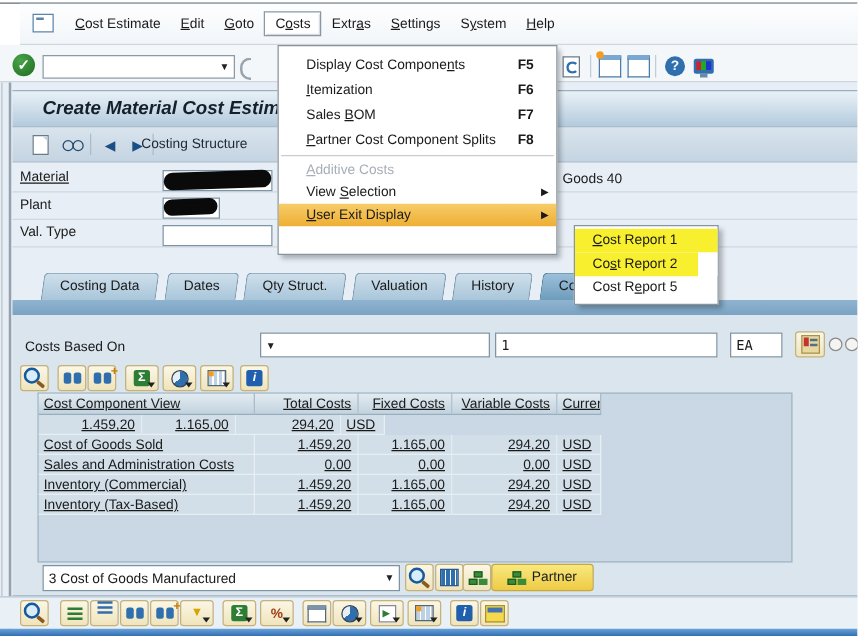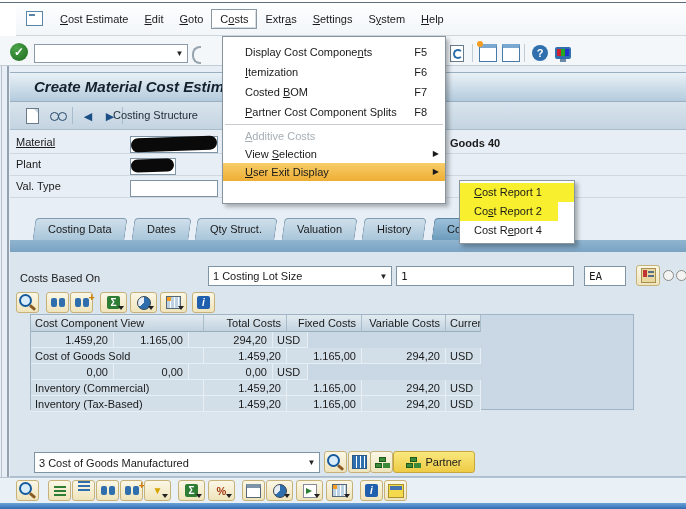--- a/index.html
+++ b/index.html
@@ -61,21 +61,21 @@
   .gglasses::before,.gglasses::after{content:"";position:absolute;top:0;width:7px;height:7px;border:1.5px solid #23476b;border-radius:50%;}
   .gglasses::before{left:0;}.gglasses::after{right:0;}
 
   
   .formrow{position:absolute;left:10px;width:676px;height:22px;border-bottom:1px solid #cdd8e1;box-sizing:border-box;}
   .flabel{position:absolute;left:6px;top:4px;}
   .field{position:absolute;background:#fff;border:1px solid #7e93a3;box-sizing:border-box;
          font-family:"DejaVu Sans Mono",monospace;font-size:11px;display:flex;align-items:center;padding-left:4px;}
   .scribble{position:absolute;background:#0a0a0a;border-radius:7px;transform:rotate(-2deg);}
   .scribble::after{content:"";position:absolute;left:8%;top:3px;width:85%;height:4px;background:#0a0a0a;transform:rotate(4deg);border-radius:3px;}
-  .desc{position:absolute;top:4px;white-space:nowrap;font-weight:bold;}
+  .desc{position:absolute;top:4px;white-space:nowrap;}
 
   
   .tabstrip{position:absolute;left:10px;top:150px;width:676px;height:24px;display:flex;align-items:flex-end;padding-left:24px;box-sizing:border-box;}
   .tab{height:21px;line-height:20px;padding:0 13px;margin-right:7px;border:1px solid #7e9cb2;border-bottom:none;
        border-radius:4px 4px 0 0;background:linear-gradient(#cfdfeb,#a9c6da);white-space:nowrap;transform:skewX(-8deg);}
   .tab span{display:inline-block;transform:skewX(8deg);}
   .tab.active{background:linear-gradient(#9cc0da,#6d9cbc);border-color:#5d85a2;}
   .tabband{position:absolute;left:10px;top:174px;width:676px;height:12px;background:linear-gradient(#8fb4d0,#7aa2c2);}
   .tabpanel{position:absolute;left:10px;top:186px;width:676px;height:225px;background:#dbe5ee;border-bottom:1px solid #aabed0;box-sizing:border-box;}
 
@@ -109,21 +109,21 @@
   .ggrid::after{content:"";position:absolute;left:0;top:0;width:4px;height:4px;background:#f59d20;}
   .gmoney{width:14px;height:12px;background:#f5d94c;border:1px solid #a8922e;position:relative;}
   .gmoney::after{content:"";position:absolute;top:1px;left:1px;right:1px;height:4px;background:#4472b0;}
   .gpie{width:12px;height:12px;border-radius:50%;border:1px solid #334455;background:conic-gradient(#2f6fae 0 65%,#e8eef5 65% 100%);}
   .ghier{width:14px;height:11px;position:relative;}
   .ghier::before{content:"";position:absolute;left:4px;top:0;width:5px;height:3px;background:#3a8a3a;border:1px solid #1d5c1d;}
   .ghier::after{content:"";position:absolute;left:0;bottom:0;width:5px;height:3px;background:#3a8a3a;border:1px solid #1d5c1d;box-shadow:8px 0 0 #3a8a3a;}
   .gcols{width:13px;height:12px;background:repeating-linear-gradient(90deg,#2f6fae 0 3px,#fff 3px 4px);border:1px solid #2a5a8a;}
 
   
-  .tcontainer{position:absolute;left:30px;top:314px;width:604px;height:96px;background:#c9d8e4;border:1px solid #9fb4c4;box-sizing:border-box;}
+  .tcontainer{position:absolute;left:30px;top:314px;width:604px;height:136px;background:#c9d8e4;border:1px solid #9fb4c4;box-sizing:border-box;text-decoration:underline;}
   .trow{display:flex;height:16px;line-height:16px;}
   .trow.head{height:17px;line-height:17px;}
   .tcell{box-sizing:border-box;border-right:1px solid #e8eff4;border-bottom:1px solid #e8eff4;background:#d2dfe9;
          white-space:nowrap;overflow:hidden;padding-left:4px;}
   .head .tcell{background:linear-gradient(#e2ebf1,#c2d3df);border-right:1px solid #a8bcc9;border-bottom:1px solid #98aebd;}
   .num{text-align:right;padding-right:5px;padding-left:0;}
   .c0{width:173px;}.c1{width:83px;}.c2{width:75px;}.c3{width:84px;}.c4{width:35px;}
   .sel{background:#f8da7c;outline:1px dashed #cf7a1a;outline-offset:-2px;}
 
   
@@ -131,21 +131,21 @@
         border:1px solid #c6a83e;border-radius:3px;box-sizing:border-box;display:flex;align-items:center;justify-content:center;gap:5px;}
 
   
   .alvbar{position:absolute;left:0;top:413px;width:686px;height:24px;background:#e9f0f6;border-top:1px solid #b6c4cf;box-sizing:border-box;}
   .bottomstrip{position:absolute;left:0;top:503px;width:686px;height:6px;background:linear-gradient(#6ba3d8,#2f6cb3);}
 
   
   .dropdown{position:absolute;left:222px;top:36px;width:224px;height:168px;background:#fff;border:1px solid #88949e;
             box-shadow:3px 3px 4px rgba(0,0,0,.28);z-index:50;box-sizing:border-box;padding-top:5px;}
   .mitem{position:relative;height:20px;line-height:20px;padding-left:22px;white-space:nowrap;}
-  .mitem .msc{position:absolute;right:18px;top:0;}
+  .mitem .msc{position:absolute;right:18px;top:0;font-weight:bold;}
   .mitem .marr{position:absolute;right:6px;top:0;font-size:8px;}
   .mitem.dis{color:#a6aeb6;}
   .mitem.hl-orange{background:linear-gradient(#f7cd69,#eeae33);}
   .msep{height:1px;background:#c8ccd0;margin:2px 2px;}
   .submenu{position:absolute;left:459px;top:180px;width:116px;height:64px;background:#fff;border:1px solid #88949e;
            box-shadow:3px 3px 4px rgba(0,0,0,.28);z-index:60;box-sizing:border-box;padding-top:2px;}
   .smitem{height:19px;line-height:19px;padding-left:14px;white-space:nowrap;}
   .smitem.ylhl{background:#f8ef2e;}
   .smitem.ylhl2{background:linear-gradient(90deg,#f8ef2e 0 86%,#fff 86%);}
 </style>
@@ -244,21 +244,20 @@
       <div class="tab"><span>Valuation</span></div>
       <div class="tab"><span>History</span></div>
       <div class="tab active"><span>Costs</span></div>
     </div>
     <div class="tabband"></div>
     <div class="tabpanel"></div>
   </div>
 
   <div class="abs" style="left:20px;top:272px;">Costs Based On</div>
   <div class="combo" style="left:208px;top:266px;width:184px;height:20px;">
-    <span class="cval">1 Costing Lot Size</span>
     <span class="carr">▼</span>
   </div>
   <div class="field" style="left:396px;top:266px;width:178px;height:20px;">
       <span>1</span>
     </div>
   <div class="field" style="left:584px;top:266px;width:42px;height:20px;">
       <span>EA</span>
     </div>
   <div class="ibtn" style="left:636px;top:265px;width:24px;">
       <span class="gcost"></span>
@@ -306,20 +305,21 @@
       <span class="tcell c4">USD</span>
     </div>
     <div class="trow">
       <span class="tcell c0">Cost of Goods Sold</span>
       <span class="tcell c1 num">1.459,20</span>
       <span class="tcell c2 num">1.165,00</span>
       <span class="tcell c3 num">294,20</span>
       <span class="tcell c4">USD</span>
     </div>
     <div class="trow">
+      <span class="tcell c0">Sales and Administration Costs</span>
       <span class="tcell c1 num">0,00</span>
       <span class="tcell c2 num">0,00</span>
       <span class="tcell c3 num">0,00</span>
       <span class="tcell c4">USD</span>
     </div>
     <div class="trow">
       <span class="tcell c0">Inventory (Commercial)</span>
       <span class="tcell c1 num">1.459,20</span>
       <span class="tcell c2 num">1.165,00</span>
       <span class="tcell c3 num">294,20</span>
@@ -401,21 +401,21 @@
   <div class="dropdown">
     <div class="mitem">
       <span>Display Cost Compone</span><span class="mn">n</span><span>ts</span>
       <span class="msc">F5</span>
     </div>
     <div class="mitem">
       <span></span><span class="mn">I</span><span>temization</span>
       <span class="msc">F6</span>
     </div>
     <div class="mitem">
-      <span>Costed </span><span class="mn">B</span><span>OM</span>
+      <span>Sales </span><span class="mn">B</span><span>OM</span>
       <span class="msc">F7</span>
     </div>
     <div class="mitem">
       <span></span><span class="mn">P</span><span>artner Cost Component Splits</span>
       <span class="msc">F8</span>
     </div>
     <div class="msep"></div>
     <div class="mitem dis" style="height:18px;line-height:18px;">
       <span></span><span class="mn">A</span><span>dditive Costs</span>
     </div>
@@ -430,17 +430,17 @@
   </div>
 
   <div class="submenu">
     <div class="smitem ylhl">
       <span></span><span class="mn">C</span><span>ost Report 1</span>
     </div>
     <div class="smitem ylhl2">
       <span>Co</span><span class="mn">s</span><span>t Report 2</span>
     </div>
     <div class="smitem">
-      <span>Cost R</span><span class="mn">e</span><span>port 4</span>
+      <span>Cost R</span><span class="mn">e</span><span>port 5</span>
     </div>
   </div>
 
 </div>
 
 </body></html>

